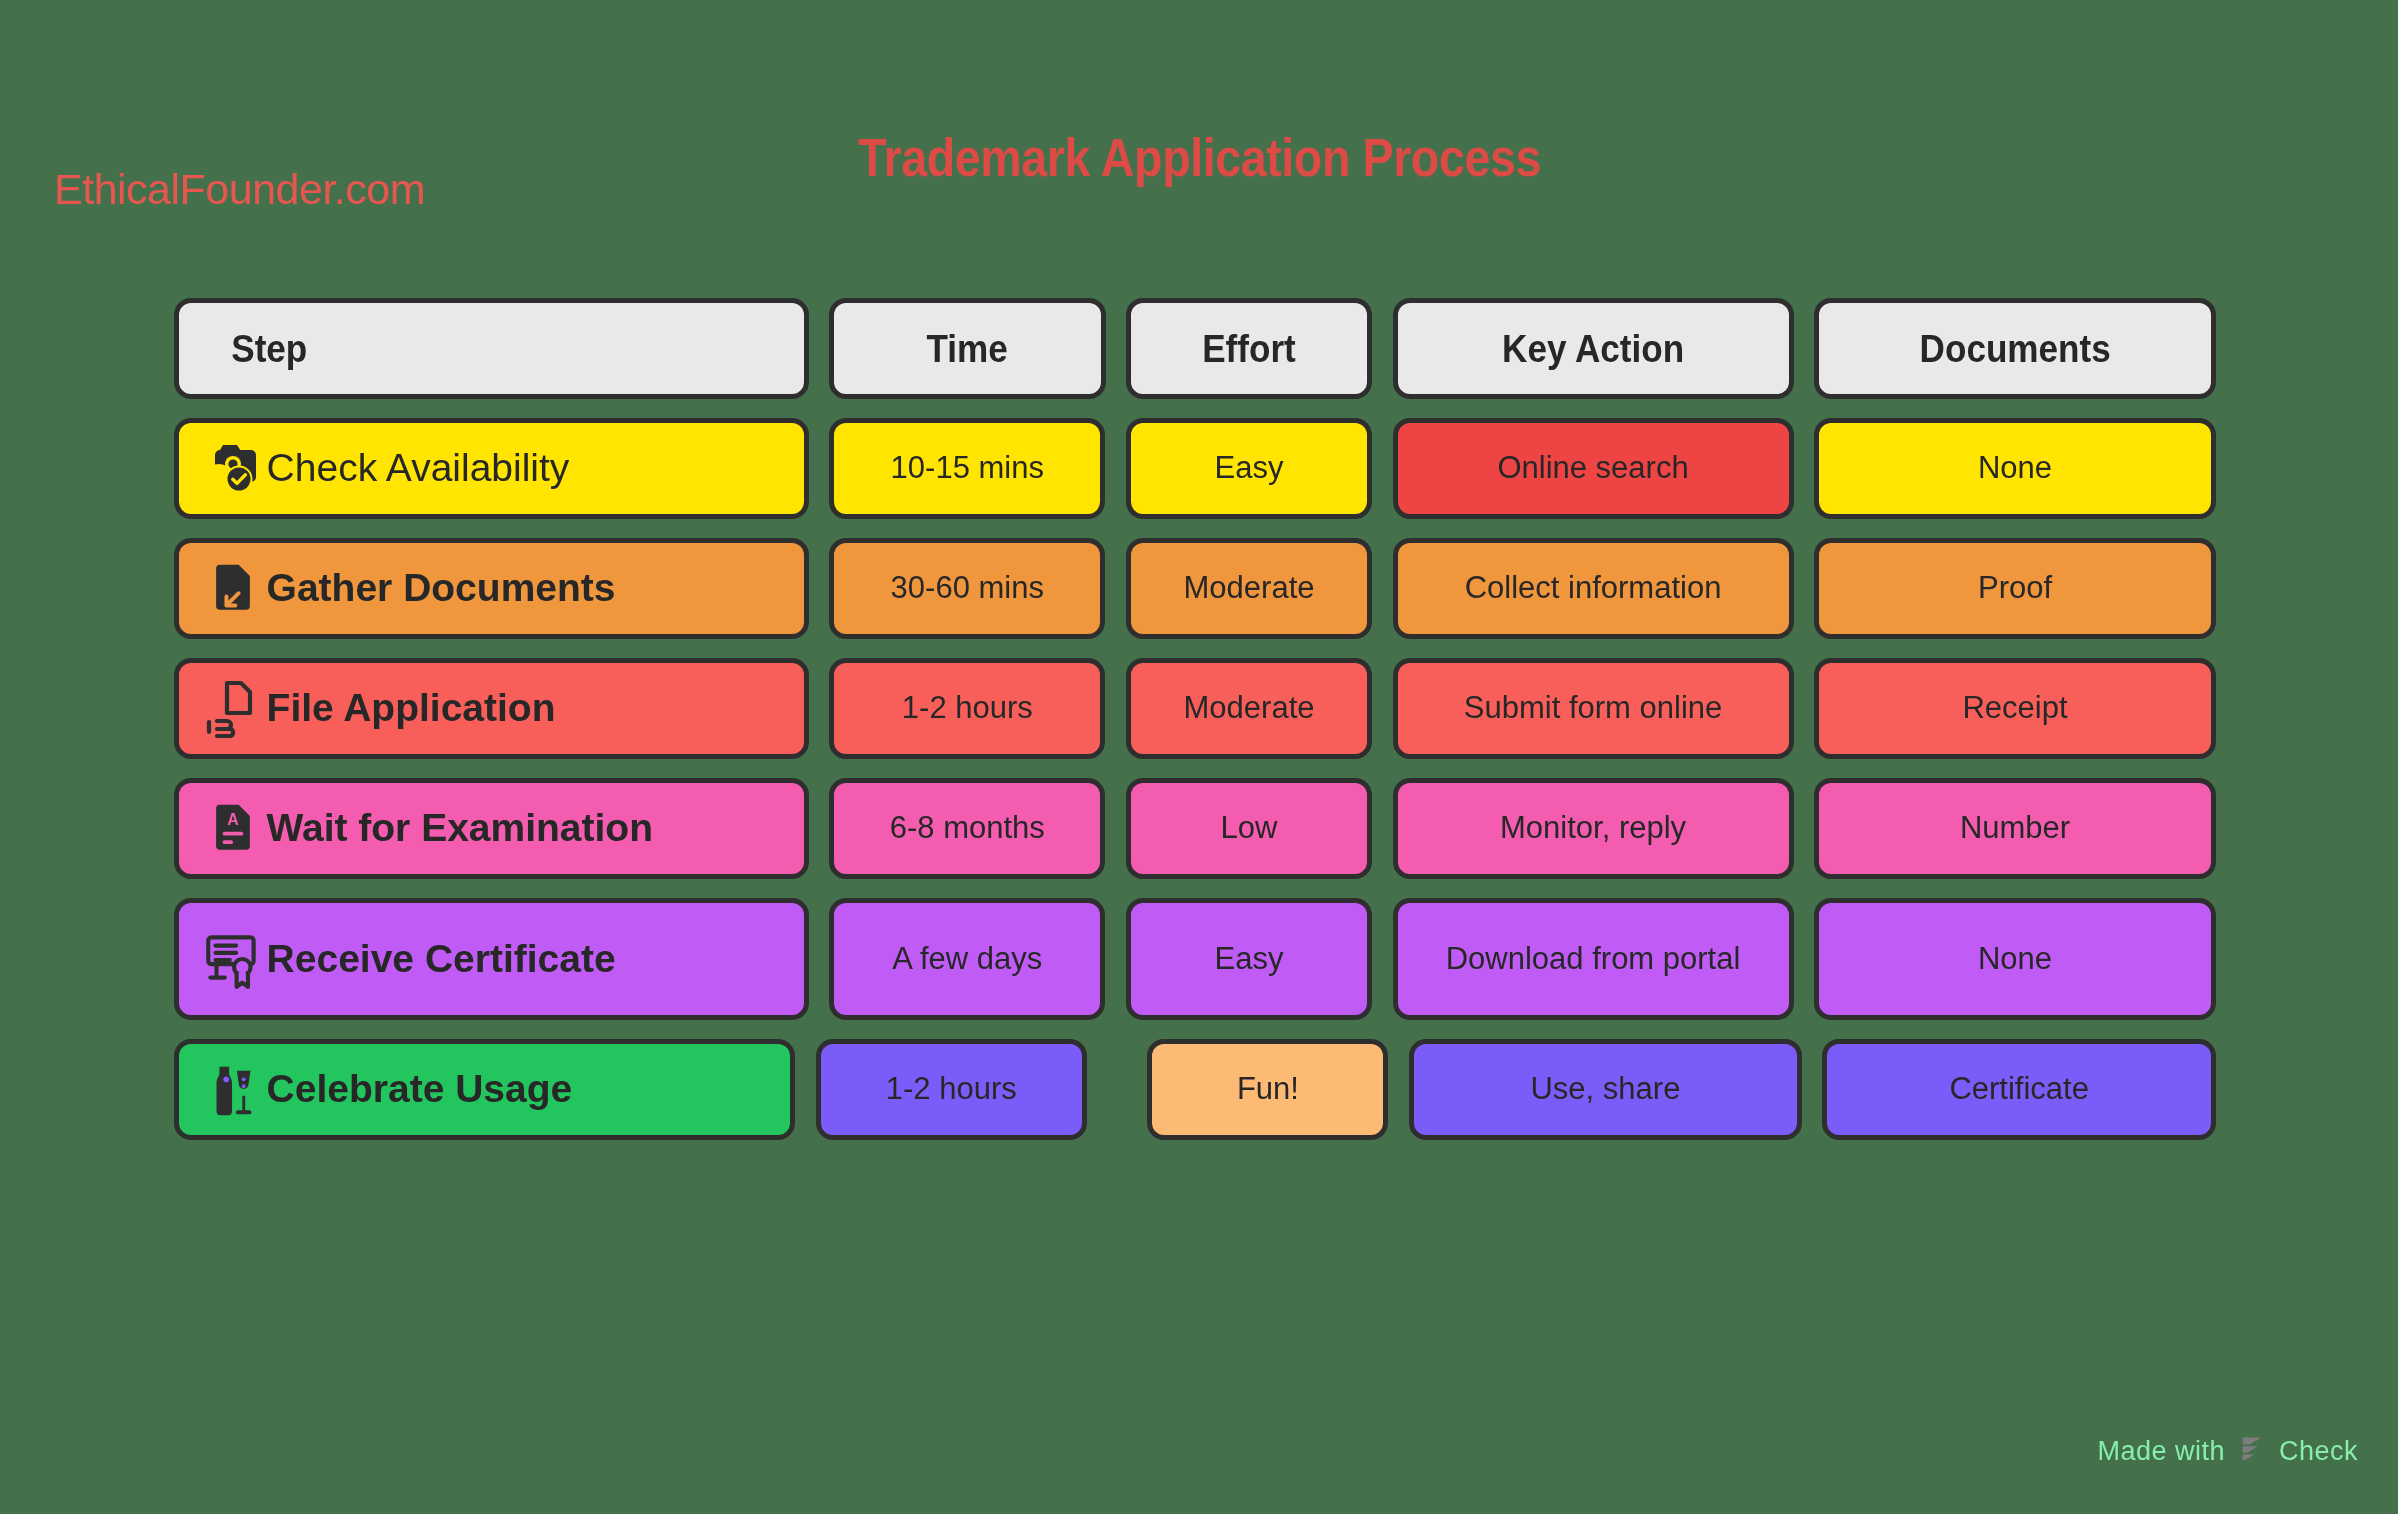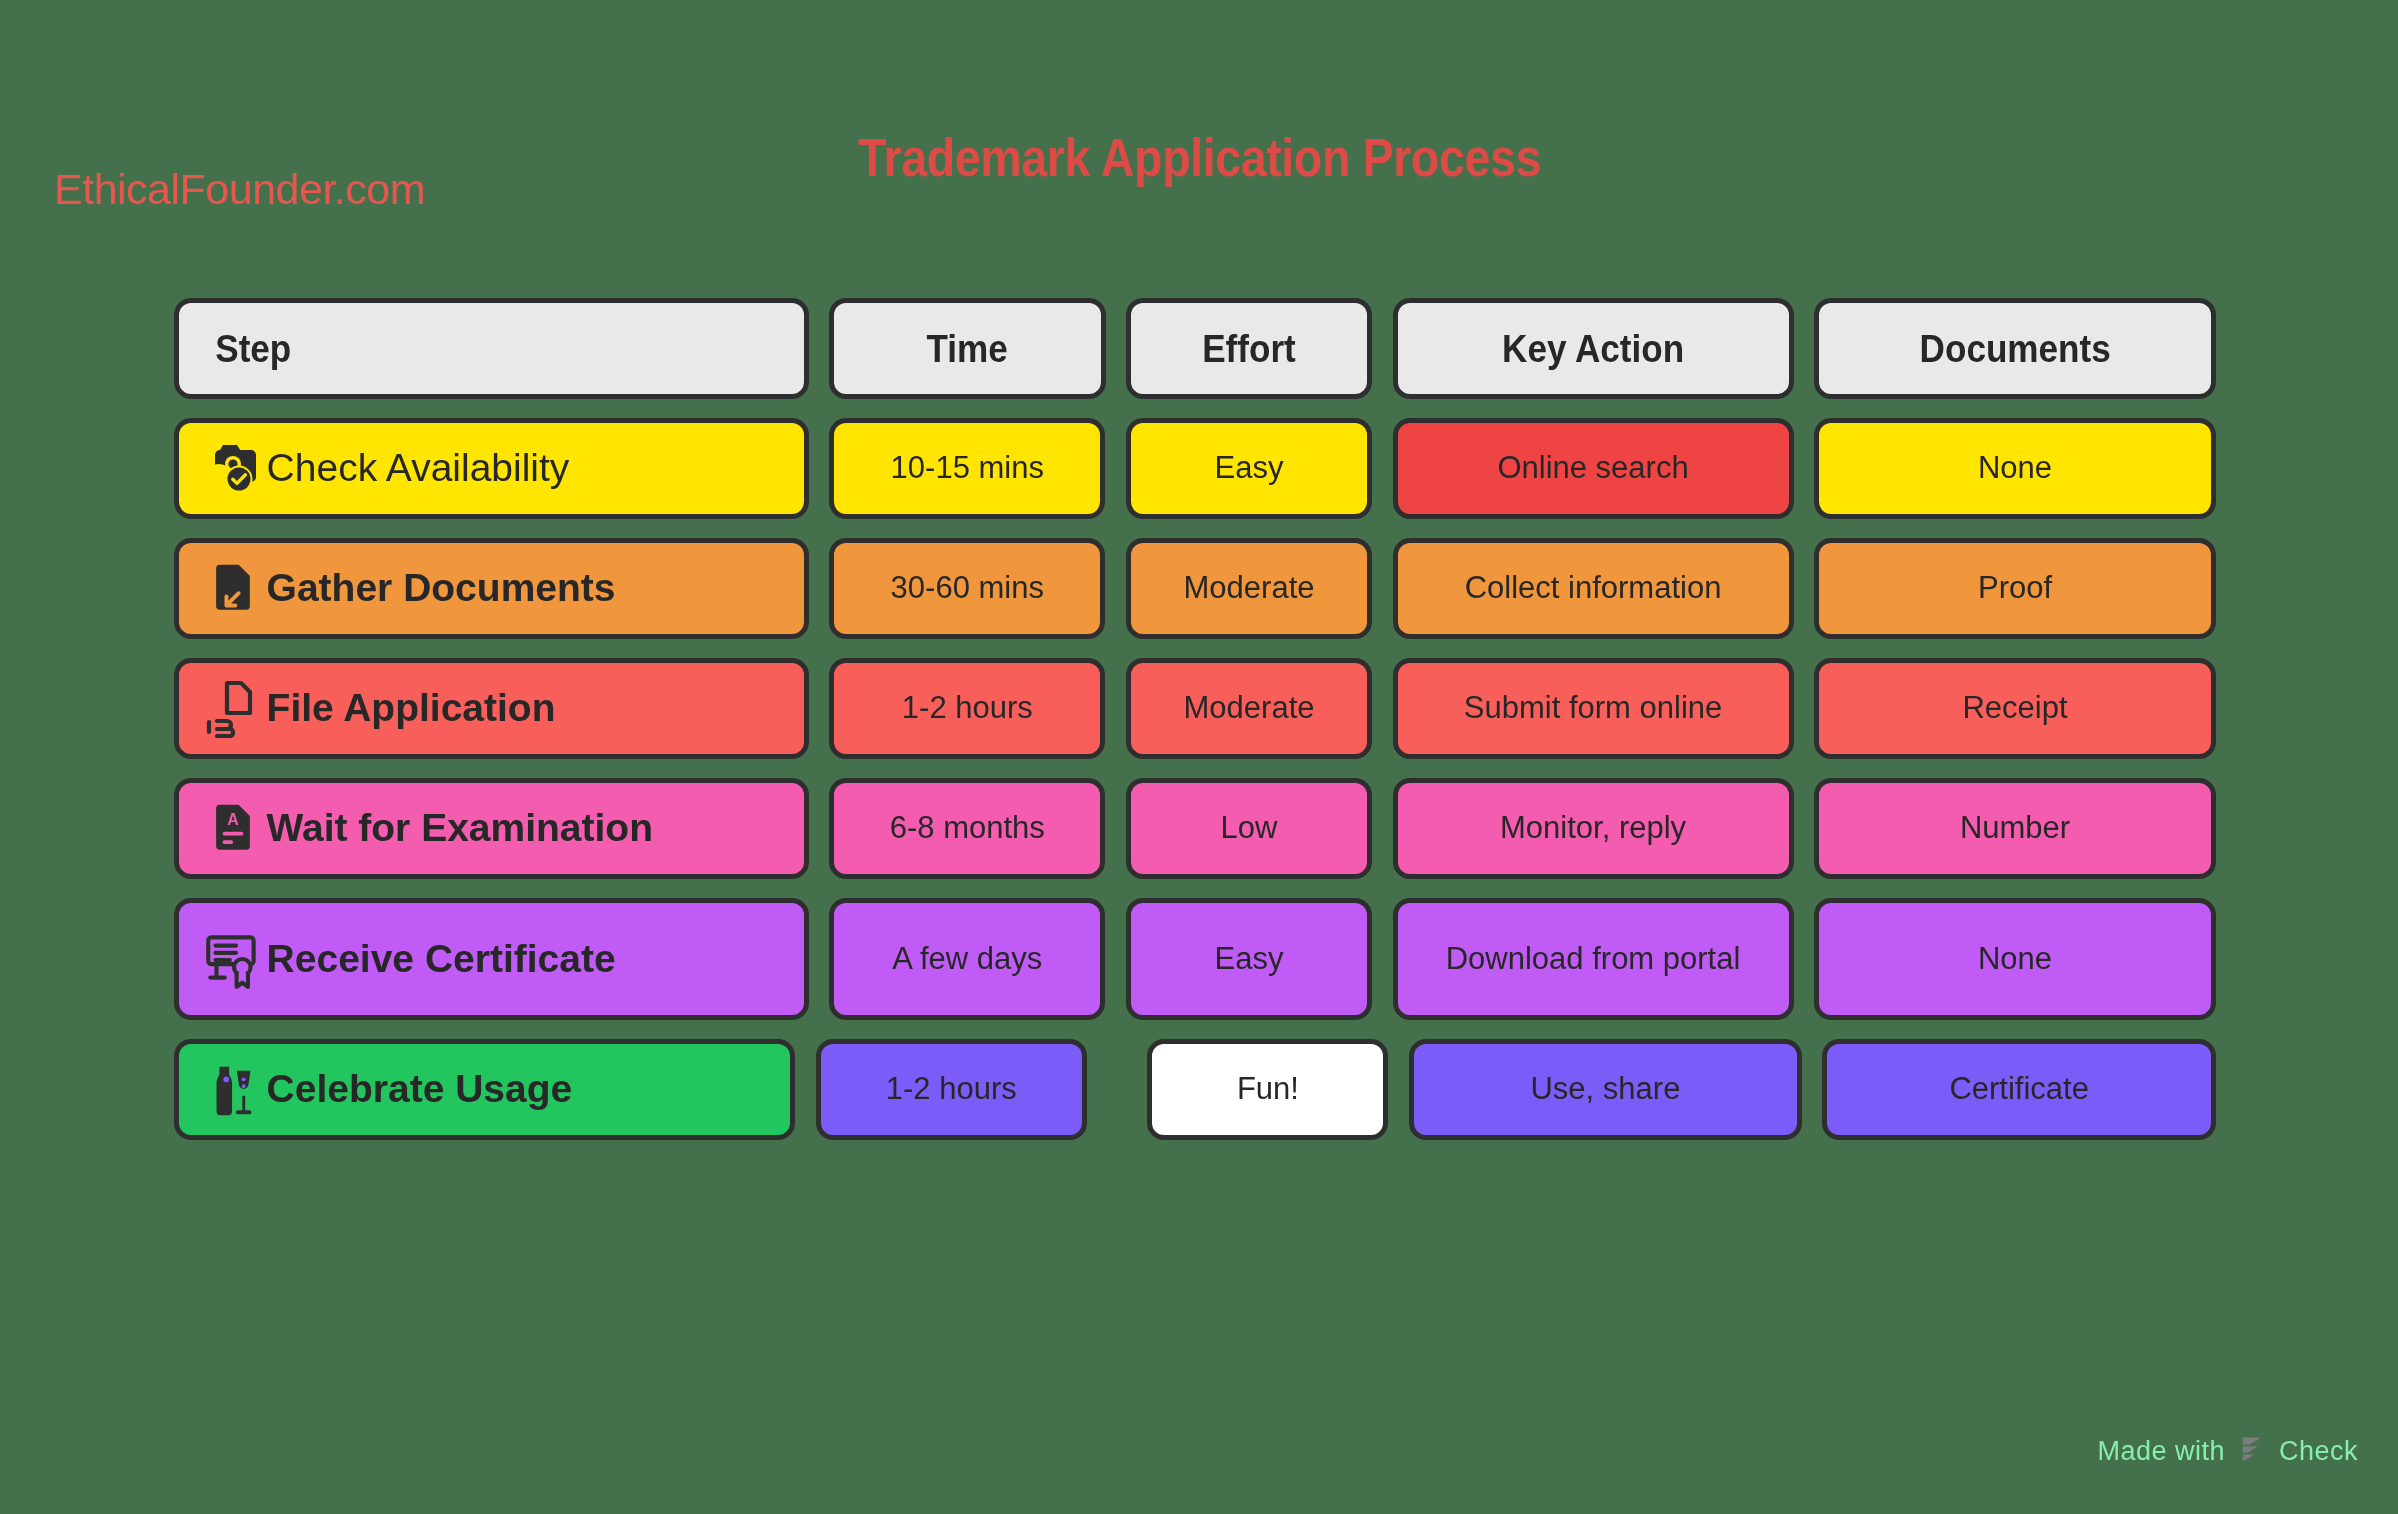--- a/index.html
+++ b/index.html
@@ -82,21 +82,21 @@
     font-weight: 700;
     font-size: 39px;
     transform: none;
   }
   .header-row .cell .hlabel {
     transform: scaleX(0.9);
     display: inline-block;
   }
   .header-row .col-step {
     justify-content: flex-start;
-    padding-left: 32px;
+    padding-left: 48px;
   }
 
   
   .data-row .cell {
     height: 101px;
     font-size: 31px;
     font-weight: 400;
     line-height: 1.18;
   }
   .data-row.tall .cell { height: 122px; }
@@ -307,21 +307,21 @@
           <rect x="35" y="53" width="16" height="4" rx="2"></rect>
           <circle cx="43" cy="21" r="2" fill="#7C5CF8"></circle>
           <circle cx="43" cy="28" r="2" fill="#7C5CF8"></circle>
         </svg>
       </span>
       <span class="step-label bold">Celebrate Usage</span>
     </div>
     <div class="cell col-time" style="background: rgb(124, 92, 248);">
       <span class="cell-text">1-2 hours</span>
     </div>
-    <div class="cell col-effort" style="background: #ffffff; margin-left: 40px;">
+    <div class="cell col-effort" style="background: #fdba74; margin-left: 40px;">
       <span class="cell-text">Fun!</span>
     </div>
     <div class="cell col-action" style="background: rgb(124, 92, 248);">
       <span class="cell-text">Use, share</span>
     </div>
     <div class="cell col-docs" style="background: rgb(124, 92, 248);">
       <span class="cell-text">Certificate</span>
     </div>
   </div>
 

